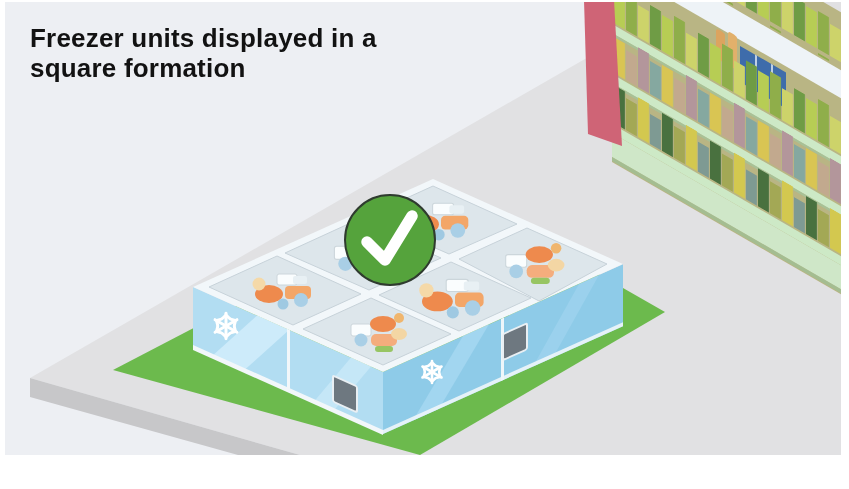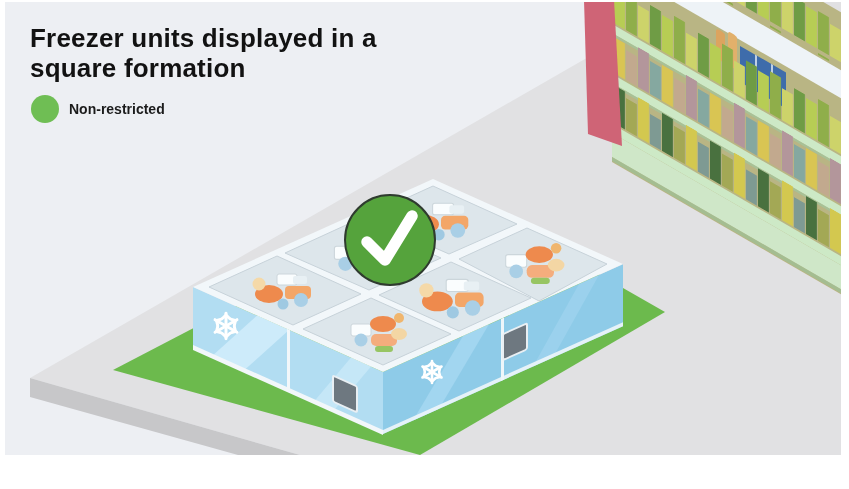--- a/index.html
+++ b/index.html
@@ -168,21 +168,15 @@
       <g>
         <circle cx="390" cy="240" r="45" fill="#55a33c" stroke="#2f3b2f" stroke-width="2"></circle>
         <path d="M367 242 L385 260 L412 216" stroke="#ffffff" stroke-width="11.5" stroke-linecap="round" stroke-linejoin="round" fill="none"></path>
       </g>
     </g>
   </g>
 </svg>
 
 <div class="diagram-title">Freezer units displayed in a square formation</div>
 
-<div class="legend">
-  <svg width="28" height="28">
-    <circle cx="14" cy="14" r="14" fill="#6fbe54"></circle>
-  </svg>
-  <span class="legend-label">Non-restricted</span>
-</div>
 
 
 </div>
 
 </body></html>

